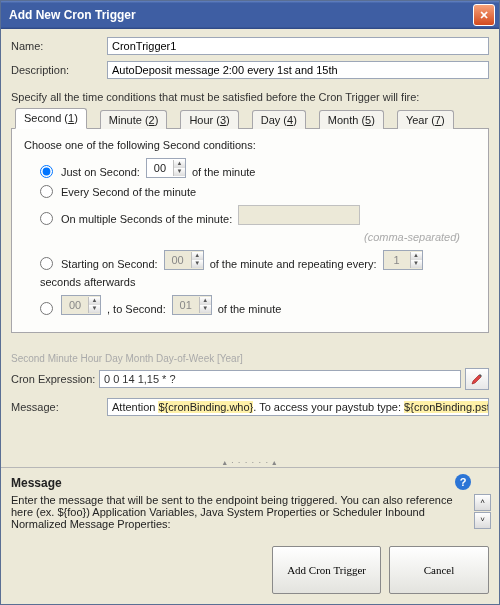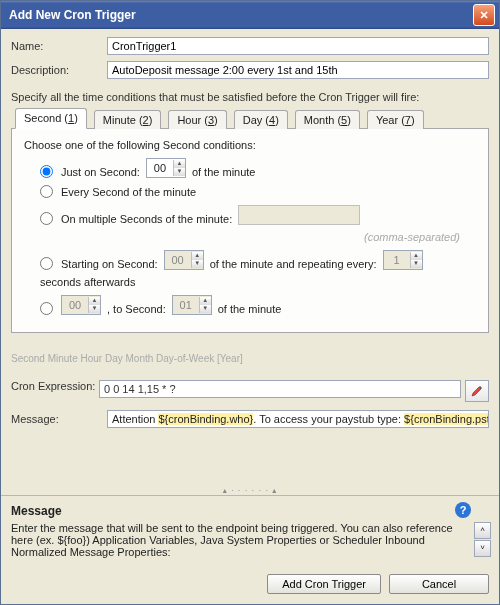--- a/index.html
+++ b/index.html
@@ -5,49 +5,49 @@
 html,body{margin:0;padding:0;font-family:Tahoma,Arial,sans-serif;font-size:11px;color:#222;background:#fff}
 .window{width:500px;height:605px;border:1px solid #5a6f94;box-sizing:border-box;display:flex;flex-direction:column;background:#ece9d8}
 .titlebar{height:28px;background:linear-gradient(to bottom,#6483c3 0%,#3e5ea3 8%,#3e5ea3 92%,#2b4580 100%);display:flex;align-items:center;padding:0 4px 0 8px;color:#fff;font-weight:bold}
 .titlebar .t{flex:1;font-size:12px}
 .closebtn{width:20px;height:20px;background:linear-gradient(to bottom,#f7a27a,#d24a1e);border:1px solid #fff;border-radius:3px;display:flex;align-items:center;justify-content:center;color:#fff;font-weight:bold;font-size:11px;cursor:pointer}
 .body{flex:1;display:flex;flex-direction:column;padding:8px 10px 0 10px;overflow:hidden}
 .row{display:flex;align-items:center;margin-bottom:6px}
 .lbl{width:96px;color:#333}
 input[type=text].field{flex:1;border:1px solid #9da7b8;padding:2px 4px;font-family:Liberation Sans, sans-serif;font-size:11px;background:#fff}
 .instr{margin:6px 0 4px 0;color:#333}
-.tabs{display:flex;align-items:flex-end;border-bottom:1px solid #a7a6aa;padding-left:4px;gap:7px}
+.tabs{display:flex;align-items:flex-end;border-bottom:1px solid #a7a6aa;padding-left:4px;gap:13px}
 .tab{padding:3px 8px;border:1px solid #a7a6aa;border-bottom:none;background:#f4f3ee;border-radius:3px 3px 0 0;color:#222;cursor:pointer;position:relative;top:1px}
 .tab.active{background:#fff;font-weight:normal;padding-bottom:4px;border-bottom:1px solid #fff}
 .tab u{text-decoration:underline}
 .tabpanel{border:1px solid #a7a6aa;border-top:none;padding:10px 12px;background:#fdfdfb}
 .opt{display:flex;align-items:flex-end;margin:7px 16px;gap:6px;flex-wrap:wrap}
 input[type=radio]{margin:0 2px 0 0}
 .spin{display:inline-flex;align-items:center;border:1px solid #9da7b8;background:#fff;height:18px}
 .spin.dis{background:#ece9d8;color:#888}
 .spin .v{width:22px;text-align:center;font-size:11px;padding:0 2px}
 .spin .ar{width:12px;display:flex;flex-direction:column}
 .spin .ar div{height:8px;font-size:6px;line-height:6px;text-align:center;border-left:1px solid #c0c0c0;color:#555;background:linear-gradient(#fff,#dcdcdc)}
 .mult{border:1px solid #c0c0c0;background:#ece9d8;height:18px;width:120px}
 .hint{color:#aaa;font-style:italic}
 .hintc{color:#aaa;text-align:left;font-size:10px;margin-top:20px}
-.exprrow{display:flex;align-items:flex-start;margin-top:16px}
+.exprrow{display:flex;align-items:center;margin-top:4px}
 .exprrow .field{background:#ece9d8;color:#333}
 .penc{width:22px;height:20px;margin-left:4px;border:1px solid #9da7b8;background:linear-gradient(#fff,#e7e7e7);display:flex;align-items:center;justify-content:center;cursor:pointer}
 .msgfield{background:#fff}
 .msgfield .hl{background:#fff1a8}
 .splitter{height:10px;display:flex;align-items:center;justify-content:center;color:#888;cursor:row-resize;margin-top:auto}
 .splitter span{letter-spacing:1px;font-size:8px}
 .helppane{border-top:1px solid #b7b7b7;padding:8px 10px 6px 10px;background:#ece9d8;position:relative}
 .helppane h4{margin:0 0 4px 0;font-size:12px}
 .helpicon{position:absolute;top:6px;right:28px;width:16px;height:16px;border-radius:8px;background:#2c75d6;color:#fff;font-weight:bold;text-align:center;line-height:16px;cursor:pointer;font-size:11px}
 .scrollbtns{position:absolute;right:8px;top:26px;display:flex;flex-direction:column;gap:1px}
 .scrollbtns div{width:15px;height:15px;border:1px solid #9da7b8;background:linear-gradient(#fff,#dcdcdc);font-size:8px;text-align:center;line-height:13px;cursor:pointer}
 .btnbar{display:flex;justify-content:flex-end;gap:8px;padding:10px}
-button.db{min-width:100px;padding:3px 14px;border:1px solid #8a8a8a;background:linear-gradient(#fff,#e3e3de);font-family:Liberation Sans, sans-serif;font-size:11px;cursor:pointer;border-radius:2px}
+button.db{min-width:100px;padding:17px 14px;border:1px solid #8a8a8a;background:linear-gradient(#fff,#e3e3de);font-family:Liberation Serif, serif;font-size:11px;cursor:pointer;border-radius:2px}
 </style>
 </head>
 <body>
 
 <div class="window">
   <div class="titlebar">
     <div class="t">Add New Cron Trigger</div>
     <div class="closebtn">✕</div>
   </div>
 

